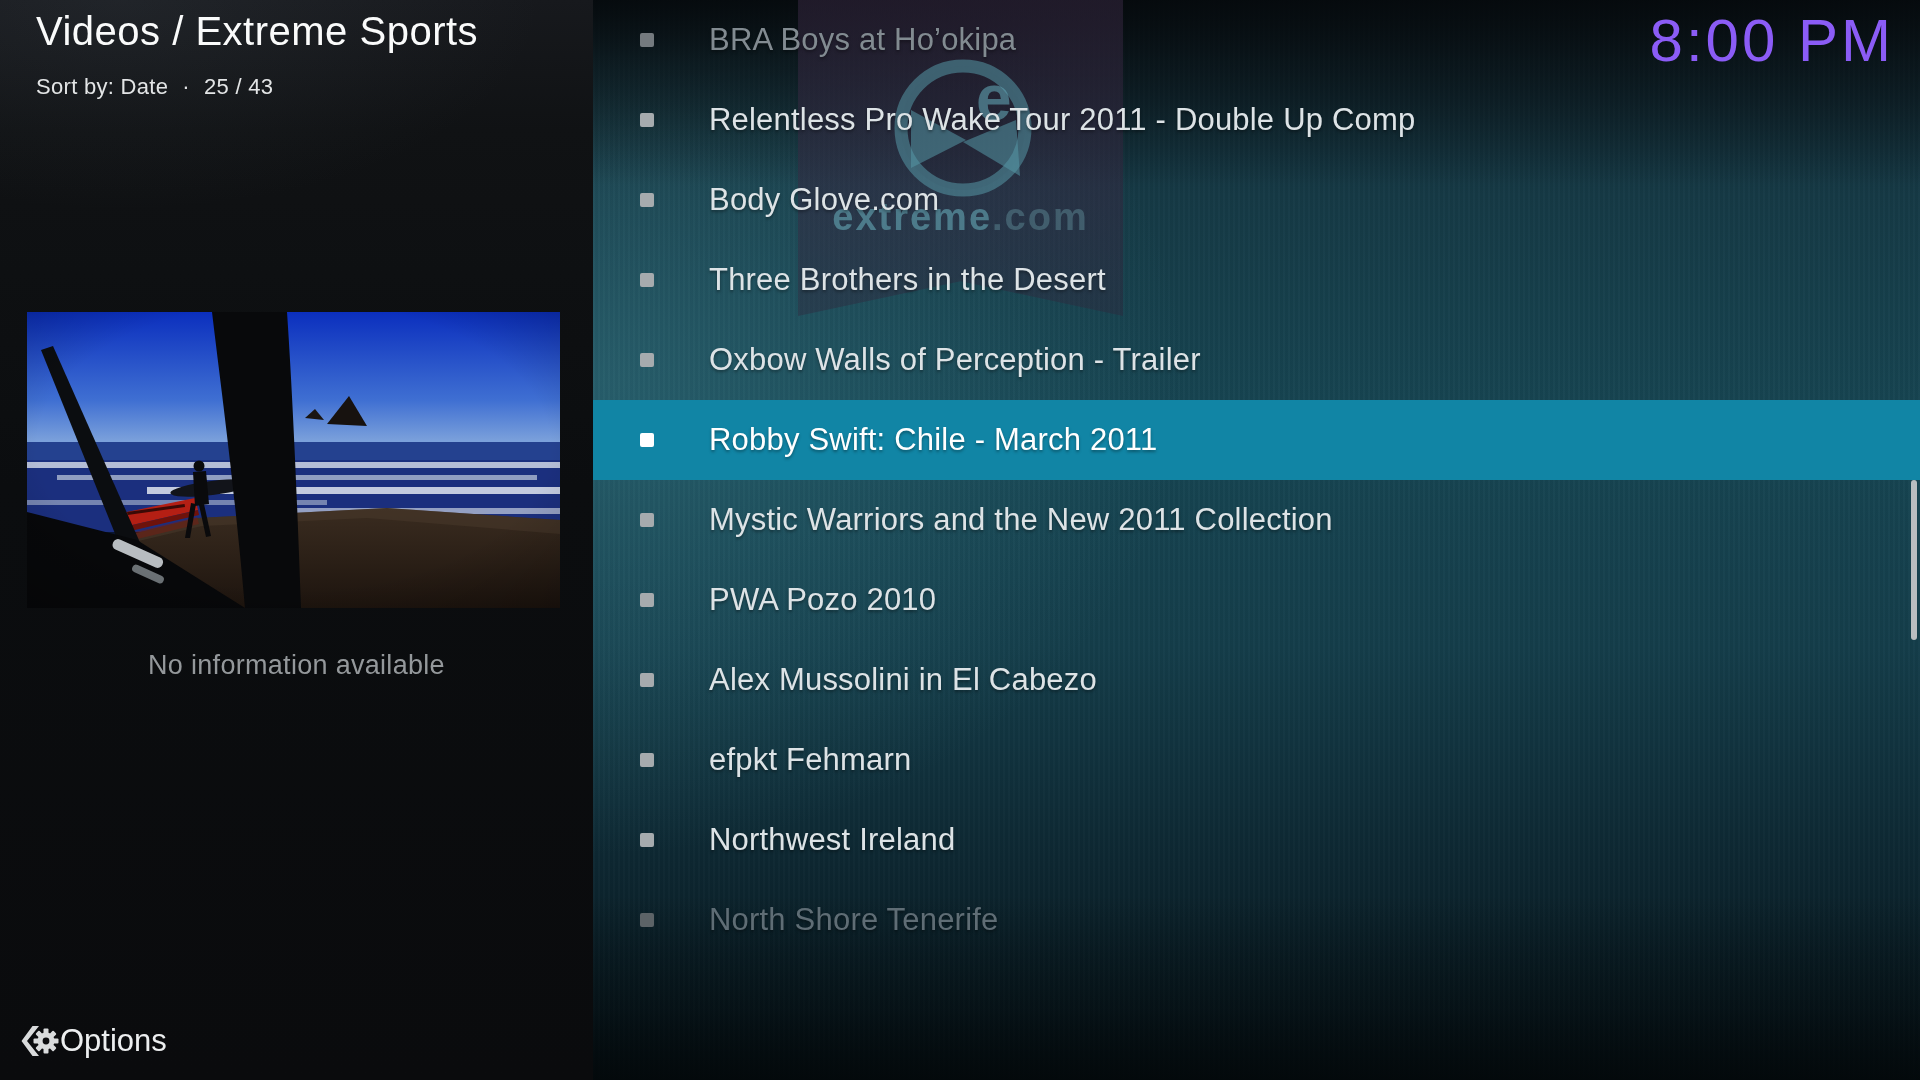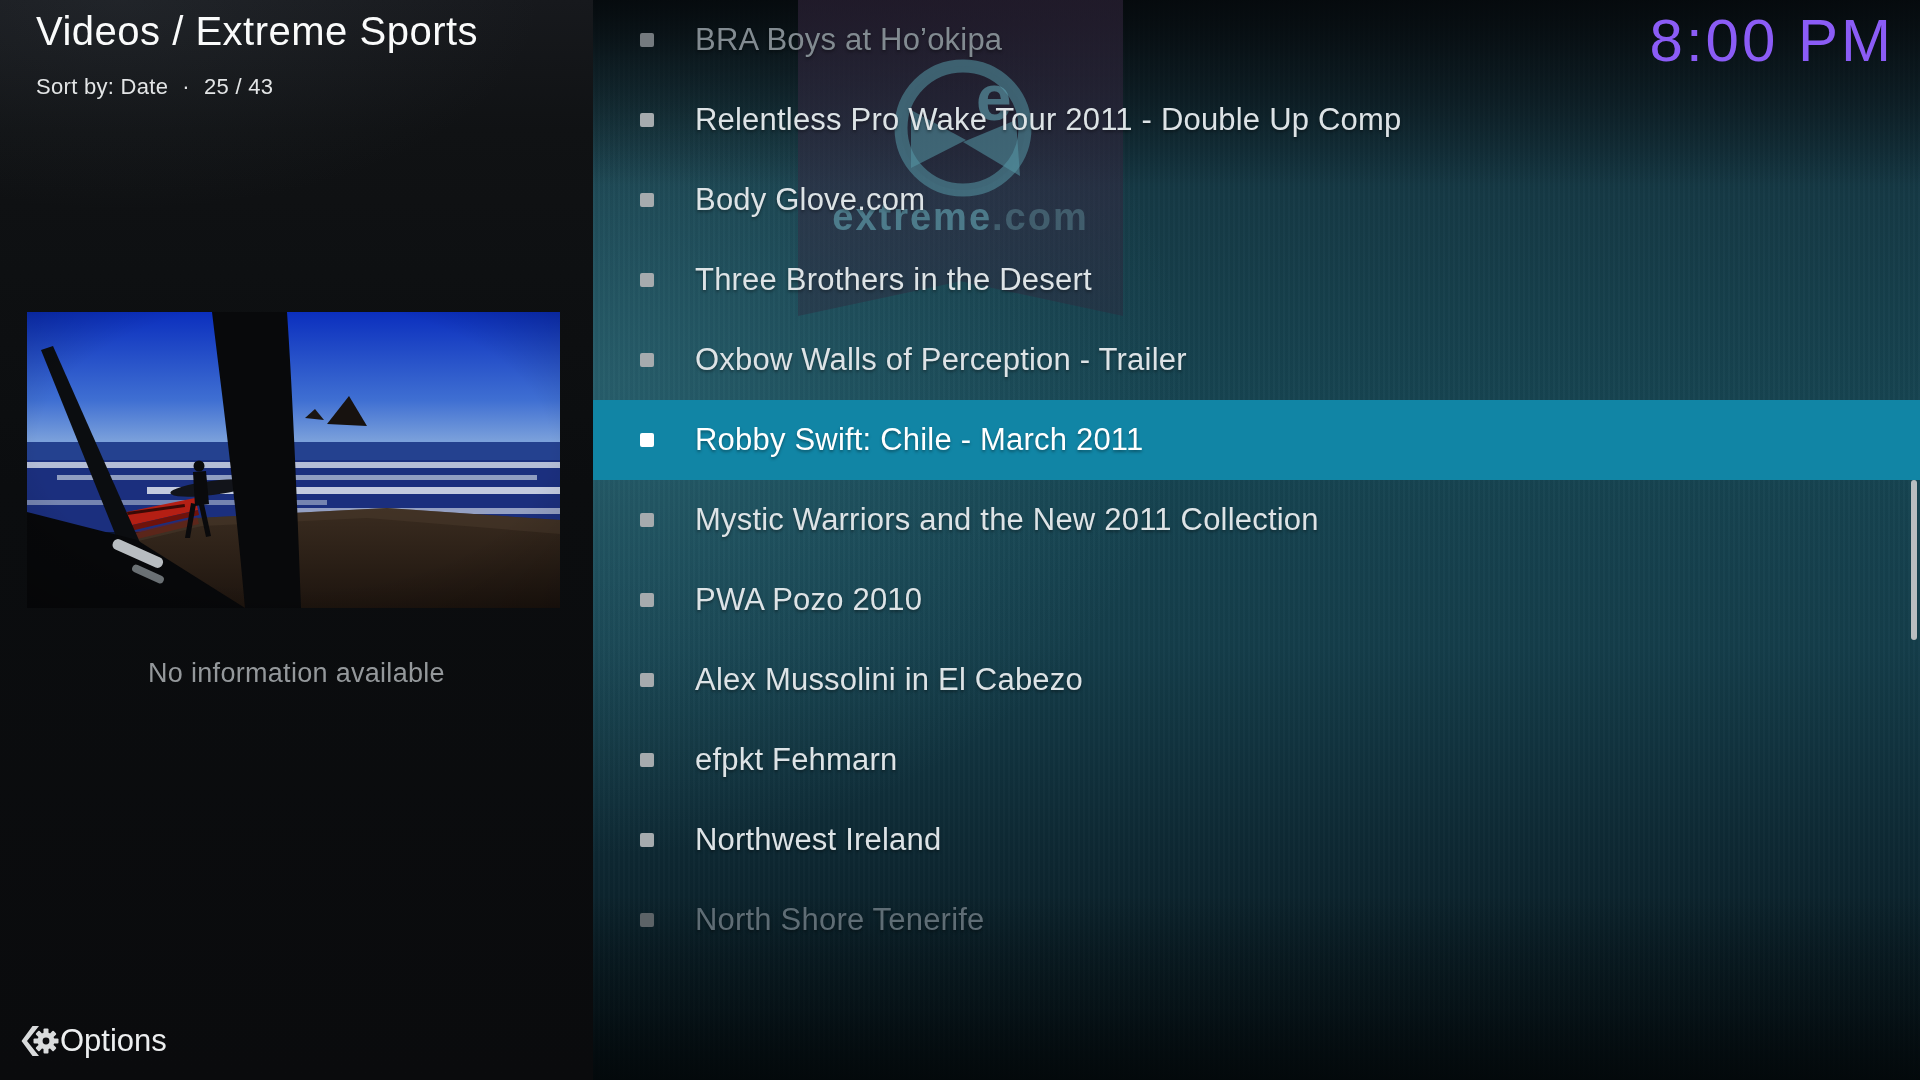--- a/index.html
+++ b/index.html
@@ -22,21 +22,21 @@
   .subtitle{
     margin-top:20px;font-size:22px;font-weight:300;color:#e3e5e6;letter-spacing:0.3px;
     display:flex;align-items:center;gap:14px;
   }
   .thumb{
     position:absolute;left:27px;top:312px;width:533px;height:296px;overflow:hidden;
     background:#0a1530;
   }
   .no-info{
     position:absolute;left:0;top:650px;width:593px;text-align:center;
-    font-size:27px;font-weight:300;color:#94989b;letter-spacing:0.3px;margin-top:8px;
+    font-size:27px;font-weight:300;color:#94989b;letter-spacing:0.3px;
   }
   .options{
     position:absolute;left:18px;top:1020px;display:flex;align-items:center;
     cursor:default;
   }
   .options .label{font-size:31px;font-weight:300;color:#eceeef;}
   
   .right-panel{
     position:absolute;left:593px;top:0;width:1327px;height:1080px;overflow:hidden;
     background:
@@ -65,21 +65,21 @@
   
   .list{position:absolute;left:0;top:0;width:100%;z-index:2;}
   .row{
     position:relative;height:80px;display:flex;align-items:center;
   }
   .row .bullet{
     width:14px;height:14px;border-radius:2px;background:var(--bullet,#a6abae);
     margin-left:47px;flex:0 0 auto;
   }
   .row .label{
-    margin-left:41px;font-size:31px;font-weight:300;color:#dde3e6;
+    margin-left:55px;font-size:31px;font-weight:300;color:#dde3e6;
     letter-spacing:0.2px;text-shadow:0 2px 3px rgba(0,0,0,0.35);
     white-space:nowrap;
   }
   .row.selected{background:var(--highlight,#1185a5);}
   .row.selected .bullet{background:#ffffff;}
   .row.selected .label{color:#ffffff;}
   .row.dim .label{color:#828b91;}
   .row.dim .bullet{background:#747a7e;}
   .row.dim2 .label{color:#5f6d75;}
   .row.dim2 .bullet{background:#5c6367;}

